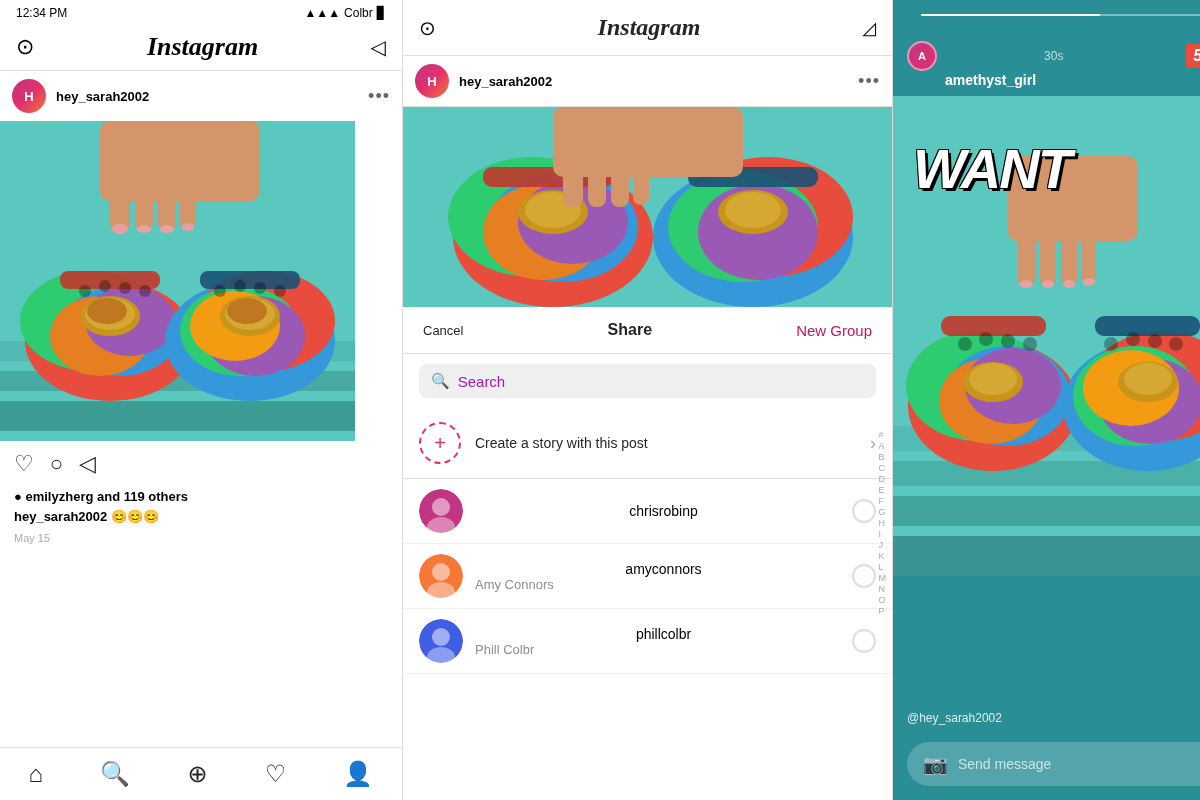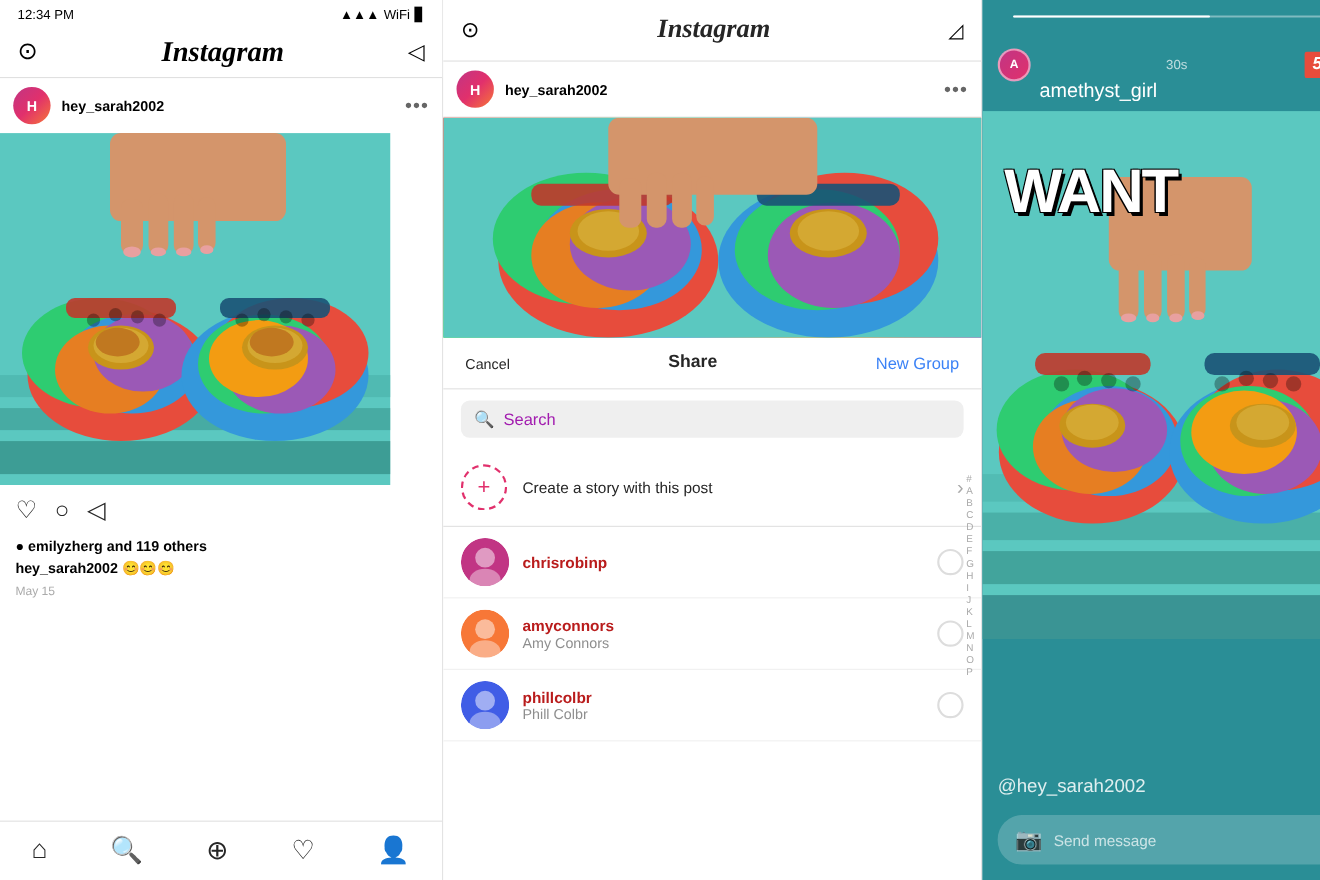--- a/index.html
+++ b/index.html
@@ -149,21 +149,21 @@
     }
     .p2-share-header {
       display: flex;
       justify-content: space-between;
       align-items: center;
       padding: 14px 20px;
       border-bottom: 1px solid #e0e0e0;
     }
     .p2-share-cancel { font-size: 13px; color: #262626; cursor: pointer; }
     .p2-share-title { font-size: 16px; font-weight: 700; color: #262626; }
-    .p2-share-newgroup { font-size: 15px; color: #3b82f6; cursor: pointer; }
+    .p2-share-newgroup { font-size: 15px; color: #be185d; cursor: pointer; }
     .p2-search-container {
       margin: 10px 16px;
       background: #efefef;
       border-radius: 8px;
       padding: 8px 12px;
       display: flex;
       align-items: center;
       gap: 8px;
     }
     .search-placeholder { font-size: 15px; color: #a21caf; }
@@ -200,21 +200,21 @@
     }
     .contact-avatar {
       width: 44px;
       height: 44px;
       border-radius: 50%;
       margin-right: 12px;
       flex-shrink: 0;
       overflow: hidden;
     }
     .contact-info { flex: 1; }
-    .contact-name { font-size: 14px; font-weight: 700; color: #b91c1c; }
+    .contact-name { font-size: 14px; font-weight: 400; color: #000000; text-align: center; }
     .contact-fullname { font-size: 13px; color: #8e8e8e; }
     .contact-check {
       width: 24px;
       height: 24px;
       border-radius: 50%;
       border: 2px solid #ddd;
       flex-shrink: 0;
     }
     .p3-progress-bar {
       height: 2px;
@@ -242,36 +242,37 @@
       background: linear-gradient(135deg, #c13584, #e1306c);
       display: flex;
       align-items: center;
       justify-content: center;
       color: white;
       font-size: 11px;
       font-weight: bold;
       flex-shrink: 0;
       border: 2px solid rgba(255,255,255,0.5);
     }
-    .p3-username { font-size: 18px; font-weight: 400; color: #fff; margin-top: 48px; }
+    .p3-username { font-size: 14px; font-weight: 700; color: #fff; margin-top: 48px; }
     .p3-time { font-size: 12px; color: rgba(255,255,255,0.7); }
     .p3-story-content {
       flex: 1;
       position: relative;
       overflow: hidden;
     }
     .p3-want-text {
       position: absolute;
       top: 40px;
       left: 20px;
       font-size: 56px;
       font-weight: 900;
       color: #fff;
       text-shadow: 3px 3px 0 #000, -1px -1px 0 #000, 1px -1px 0 #000, -1px 1px 0 #000;
       z-index: 10;
+      font-style: italic;
       letter-spacing: -2px;
     }
     .p3-message-bar {
       display: flex;
       align-items: center;
       margin: 10px 14px 20px;
       background: rgba(255,255,255,0.2);
       border-radius: 22px;
       padding: 10px 16px;
       gap: 10px;
@@ -297,21 +298,21 @@
   </style>
 </head>
 <body>
 
 <div class="panel-1">
 
   <div class="p1-status-bar">
     <span>12:34 PM</span>
     <div class="p1-status-icons">
       <span>▲▲▲</span>
-      <span>WiFi</span>
+      <span>Colbr</span>
       <span>▊</span>
     </div>
   </div>
 
   <div class="p1-header">
     <span style="font-size:22px;">⊙</span>
     <span class="p1-logo">Instagram</span>
     <span style="font-size:20px;">◁</span>
   </div>
 
@@ -590,20 +591,20 @@
       <rect x="124" y="135" width="18" height="55" fill="#d4956b" rx="8"></rect>
       <rect x="147" y="130" width="16" height="60" fill="#d4956b" rx="8"></rect>
       <rect x="168" y="130" width="16" height="60" fill="#d4956b" rx="8"></rect>
       <rect x="188" y="133" width="15" height="55" fill="#d4956b" rx="8"></rect>
       <ellipse cx="133" cy="188" rx="7" ry="4" fill="#e8a0a0"></ellipse>
       <ellipse cx="155" cy="188" rx="6" ry="4" fill="#e8a0a0"></ellipse>
       <ellipse cx="176" cy="188" rx="6" ry="4" fill="#e8a0a0"></ellipse>
       <ellipse cx="196" cy="186" rx="6" ry="4" fill="#e8a0a0"></ellipse>
     </svg>
 
-    <div style="position:absolute;bottom:15px;left:14px;font-size:17px;color:rgba(255,255,255,0.85);z-index:20;margin-top:42px;">@hey_sarah2002</div>
+    <div style="position:absolute;bottom:15px;left:14px;font-size:12px;color:rgba(255,255,255,0.85);z-index:20;margin-top:42px;">@hey_sarah2002</div>
   </div>
 
   <div class="p3-message-bar" style="position:absolute;bottom:14px;left:0;right:0;margin:0 14px;">
     <span class="p3-camera-icon">📷</span>
     <span class="p3-message-placeholder">Send message</span>
   </div>
 </div>
 
 </body></html>

